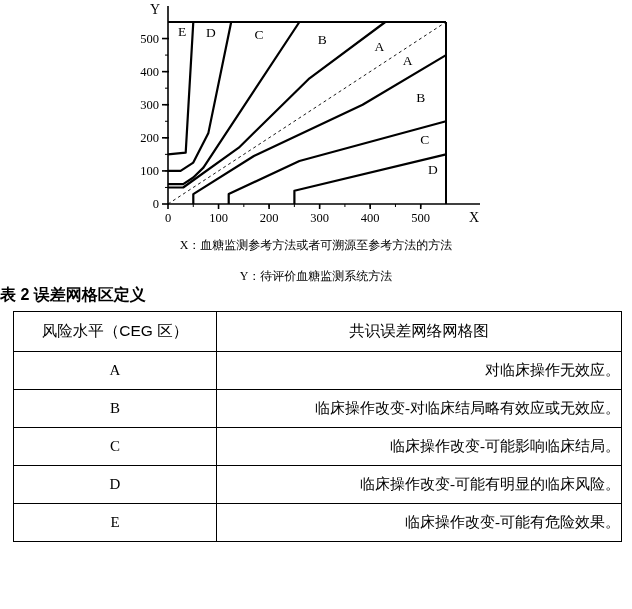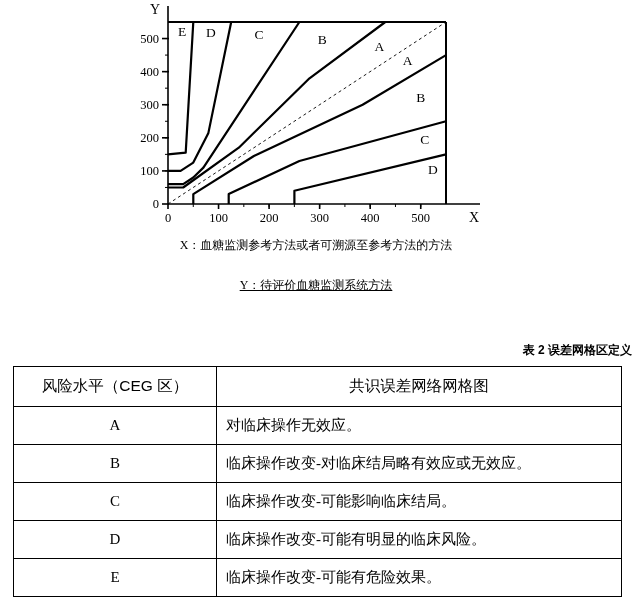--- a/index.html
+++ b/index.html
@@ -7,40 +7,40 @@
     position:relative;width:632px;height:609px;background:#ffffff;color:#000;
     font-family:"Liberation Serif","DejaVu Serif",serif;overflow:hidden;
   }
   .figure-block{margin:0;text-align:center;}
   #ceg-chart{display:block;margin-left:106px;}
   #ceg-chart text{fill:#000;}
   #ceg-chart .tick-label{font:12.5px "Liberation Serif","DejaVu Serif",serif;}
   #ceg-chart .axis-name{font:14px "Liberation Serif","DejaVu Serif",serif;}
   #ceg-chart .zone-label{font:13.5px "Liberation Serif","DejaVu Serif",serif;}
   .caption{font-size:12px;line-height:19px;margin-top:4px;}
-  .caption.second{margin-top:21px;text-decoration:underline;}
+  .caption.second{margin-top:12px;}
   .figure-caption{
     font-family:"Liberation Sans","DejaVu Sans",sans-serif;
     font-weight:bold;font-size:16.5px;line-height:22px;margin-top:9px;
   }
   .table-title{
-    text-align:right;font-family:"Liberation Sans","DejaVu Sans",sans-serif;
-    font-weight:bold;font-size:12px;line-height:18px;margin-top:46px;
+    text-align:left;font-family:"Liberation Sans","DejaVu Sans",sans-serif;
+    font-weight:bold;font-size:16px;line-height:18px;
   }
   table.ceg{
     border-collapse:collapse;margin:7px 0 0 13px;width:609px;table-layout:fixed;
   }
   table.ceg th,table.ceg td{border:1.5px solid #000;}
   table.ceg th{
     height:37px;font-family:"Liberation Sans","DejaVu Sans",sans-serif;
     font-weight:normal;font-size:15.5px;text-align:center;vertical-align:middle;
   }
   table.ceg td{height:35px;font-size:15px;vertical-align:middle;}
   td.zone-cell{text-align:center;font-size:16px;}
-  td.risk-cell{text-align:left;padding-left:9px;}
+  td.risk-cell{text-align:right;padding-left:9px;}
   col.c1{width:203px;}
 </style>
 </head>
 <body>
 
 <div class="page">
 
   <figure class="figure-block">
     <svg id="ceg-chart" width="380" height="232" viewBox="0 0 380 232">
         <line x1="62" y1="22" x2="340" y2="22" stroke="#000000" stroke-width="2"></line>

